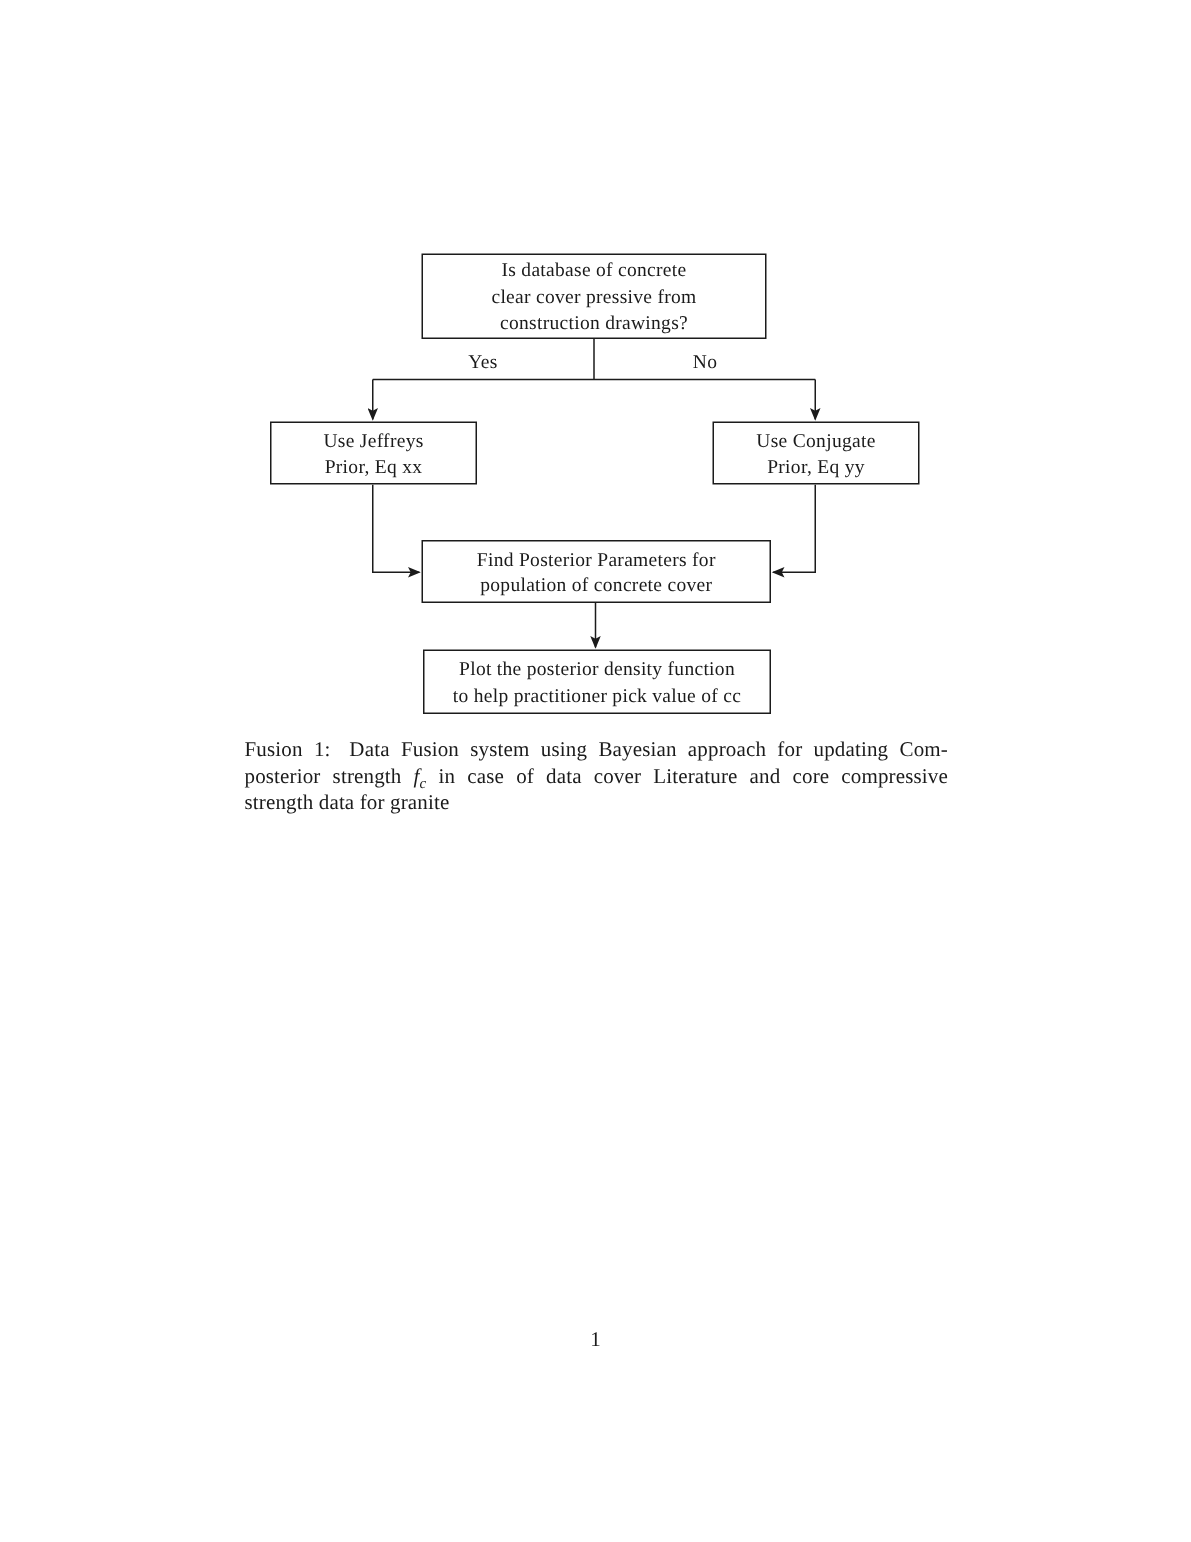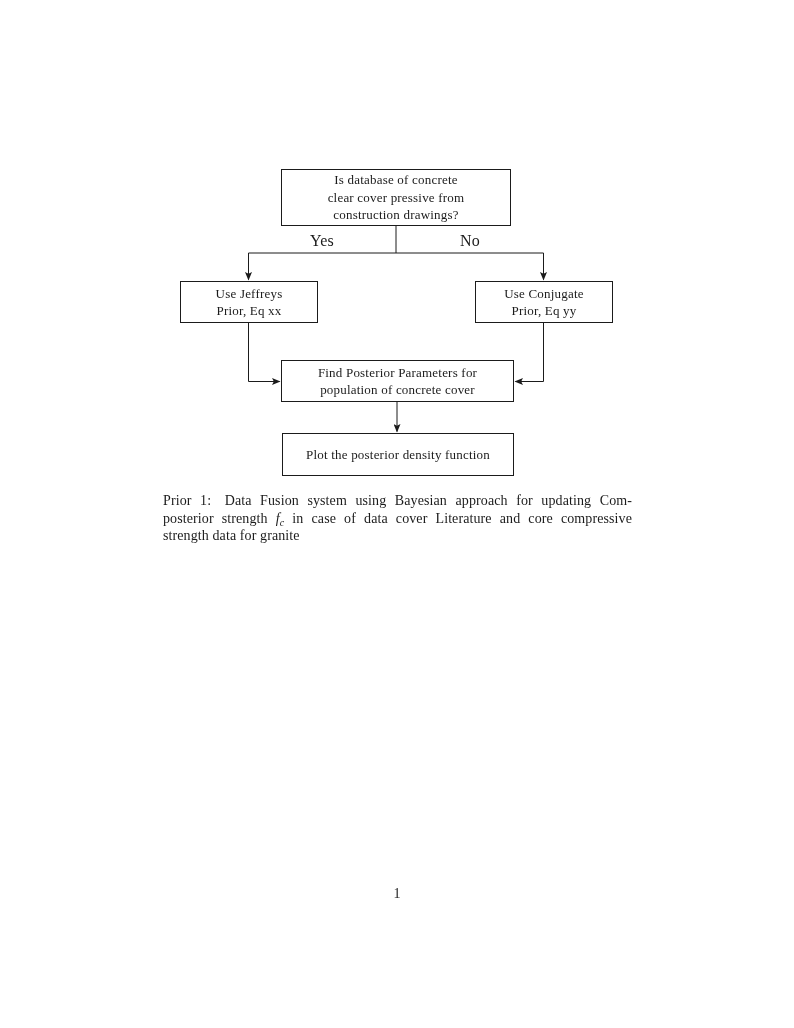--- a/index.html
+++ b/index.html
@@ -38,21 +38,21 @@
     line-height: 17.5px;
     letter-spacing: 0.2px;
   }
   .box-decision  { left: 281px; top: 169px; width: 230px; height: 57px; }
   .box-jeffreys  { left: 180px; top: 281px; width: 138px; height: 42px; }
   .box-conjugate { left: 475px; top: 281px; width: 138px; height: 42px; }
   .box-posterior { left: 281px; top: 360px; width: 233px; height: 42px; }
   .box-plot      { left: 282px; top: 433px; width: 232px; height: 43px; }
   .branch-label {
     position: absolute;
-    font-size: 16px;
+    font-size: 13px;
     line-height: 16px;
     text-align: center;
     letter-spacing: 0.2px;
   }
   .label-yes { left: 248px; top: 233px; width: 148px; }
   .label-no  { left: 396px; top: 233px; width: 148px; }
   .caption {
     position: absolute;
     left: 163px;
     top: 492px;
@@ -122,25 +122,26 @@
     <div>Prior, Eq yy</div>
   </div>
 
   <div class="box box-posterior">
     <div>Find Posterior Parameters for</div>
     <div>population of concrete cover</div>
   </div>
 
   <div class="box box-plot">
     <div>Plot the posterior density function</div>
+    <div>to help practitioner pick value of cc</div>
   </div>
 
   <div class="caption">
     <div class="cap-line cap-just">
-      <span class="cap-label">Prior 1:</span>
+      <span class="cap-label">Fusion 1:</span>
       <span>Data Fusion system using Bayesian approach for updating Com-</span>
     </div>
     <div class="cap-line cap-just">
       <span>posterior strength</span>
       <span><span class="math-f">f</span><span class="math-sub">c</span></span>
       <span>in case of data cover Literature and core compressive</span>
     </div>
     <div class="cap-line">
       <span>strength data for granite</span>
     </div>

